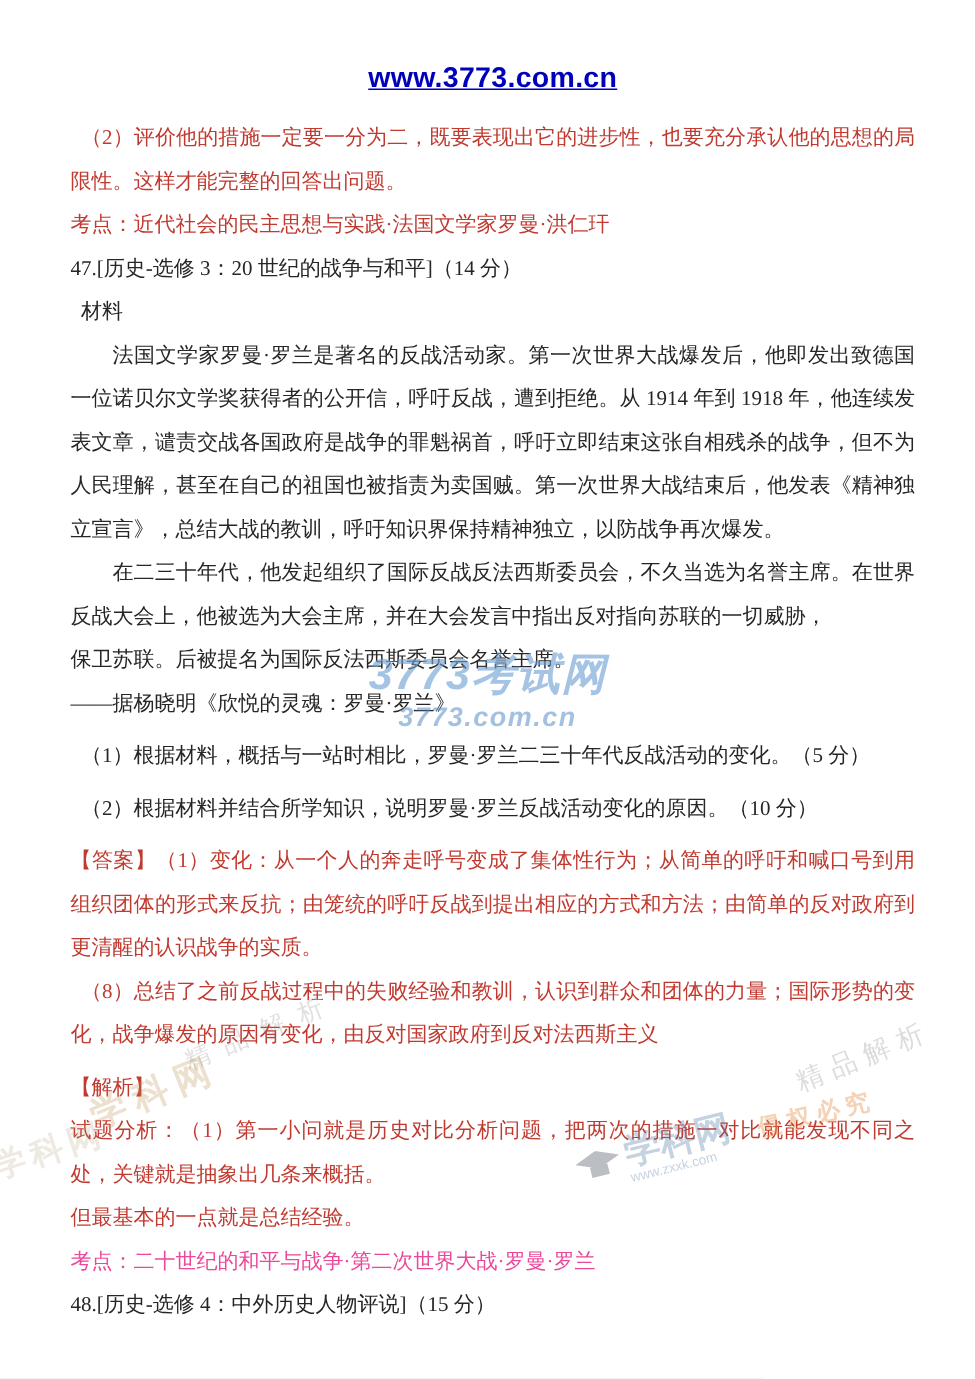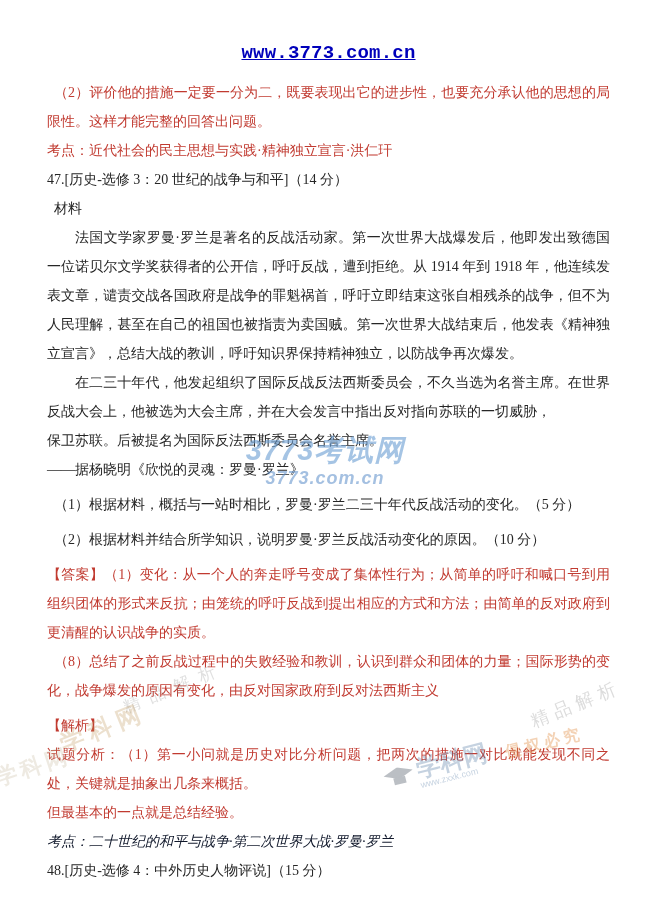--- a/index.html
+++ b/index.html
@@ -23,29 +23,29 @@
   .content p, .content div.line {
     font-size: 14px;
     line-height: 29px;
     text-align: justify;
   }
   .url-line {
     text-align: center;
     margin-bottom: 12px;
   }
   .url-line a {
-    font-family: Liberation Mono, monospace;
+    font-family: Liberation Sans, sans-serif;
     font-weight: bold;
     font-size: 19px;
     color: #0000bb;
     text-decoration: underline;
     letter-spacing: 0.2px;
   }
   .red   { color: #c13a30; }
-  .red2  { color: #0f172a; font-style: italic; }
+  .red2  { color: #ec4899; }
   .indent-sm { text-indent: 7px; }
   .indent-2em { text-indent: 2em; }
   .attribution {
     text-align: right;
     padding-right: 88px;
   }
   .mt6  { margin-top: 6px; }
   .mt14 { margin-top: 14px; }
   
   .wm { position: absolute; pointer-events: none; z-index: 2; }
@@ -167,21 +167,21 @@
   <div class="wm wm-bottom-left">学科网</div>
 
   <div class="content">
 
     <div class="url-line">
       <a href="#">www.3773.com.cn</a>
     </div>
 
     <p class="red indent-sm mt14">（2）评价他的措施一定要一分为二，既要表现出它的进步性，也要充分承认他的思想的局限性。这样才能完整的回答出问题。</p>
 
-    <p class="red">考点：近代社会的民主思想与实践·精神独立宣言·洪仁玕</p>
+    <p class="red">考点：近代社会的民主思想与实践·法国文学家罗曼·洪仁玕</p>
 
     <p>47.[历史-选修 3：20 世纪的战争与和平]（14 分）</p>
 
     <p class="indent-sm">材料</p>
 
     <p class="indent-2em">法国文学家罗曼·罗兰是著名的反战活动家。第一次世界大战爆发后，他即发出致德国一位诺贝尔文学奖获得者的公开信，呼吁反战，遭到拒绝。从 1914 年到 1918 年，他连续发表文章，谴责交战各国政府是战争的罪魁祸首，呼吁立即结束这张自相残杀的战争，但不为人民理解，甚至在自己的祖国也被指责为卖国贼。第一次世界大战结束后，他发表《精神独立宣言》，总结大战的教训，呼吁知识界保持精神独立，以防战争再次爆发。</p>
 
     <p class="indent-2em">在二三十年代，他发起组织了国际反战反法西斯委员会，不久当选为名誉主席。在世界反战大会上，他被选为大会主席，并在大会发言中指出反对指向苏联的一切威胁，</p>
 
     <p>保卫苏联。后被提名为国际反法西斯委员会名誉主席。</p>

